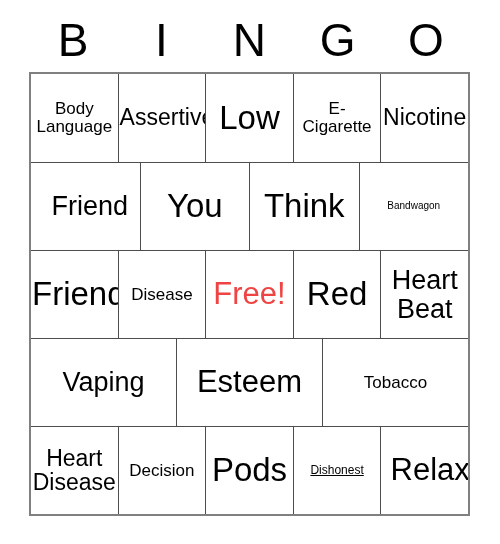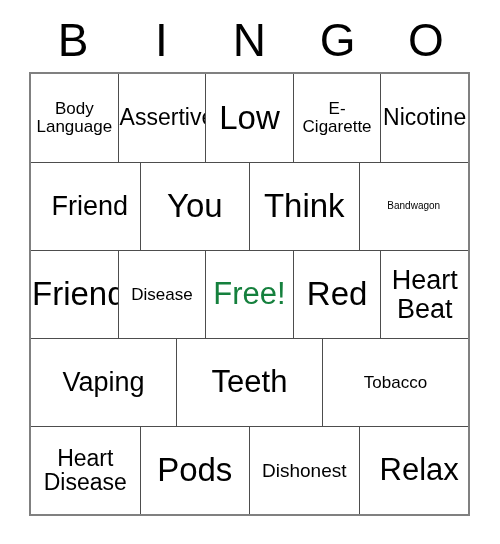--- a/index.html
+++ b/index.html
@@ -81,21 +81,21 @@
     color: #000000;
     white-space: pre-line;
   }
 
   
   .fs-xxl  { font-size: 33px; }
   .fs-xl   { font-size: 31px; }
   .fs-lg   { font-size: 27px; }
   .fs-md   { font-size: 23px; }
   .fs-sm   { font-size: 17px; }
-  .fs-xs   { font-size: 19px; }
+  .fs-xs   { font-size: 12px; text-decoration: underline; }
   .fs-xxs  { font-size: 10px; }
 </style>
 </head>
 <body style="background: rgb(255, 255, 255);">
 
 <div id="bingo-card">
 
   <div id="bingo-header">
     <div class="header-letter" style="color: rgb(0, 0, 0);">B</div>
     <div class="header-letter" style="color: rgb(0, 0, 0);">I</div>
@@ -142,47 +142,50 @@
     </div>
 
     <div class="bingo-row">
       <div class="bingo-cell" style="border-left-color: rgb(77, 77, 77); border-top-color: rgb(77, 77, 77);">
           <span class="cell-text fs-xxl" style="color: rgb(0, 0, 0);">Friend</span>
         </div>
       <div class="bingo-cell" style="border-left-color: rgb(77, 77, 77); border-top-color: rgb(77, 77, 77);">
           <span class="cell-text fs-sm" style="color: rgb(0, 0, 0);">Disease</span>
         </div>
       <div class="bingo-cell" style="border-left-color: rgb(77, 77, 77); border-top-color: rgb(77, 77, 77);">
-          <span class="cell-text fs-xl" style="color: #15803d;">Free!</span>
+          <span class="cell-text fs-xl" style="color: #ef4444;">Free!</span>
         </div>
       <div class="bingo-cell" style="border-left-color: rgb(77, 77, 77); border-top-color: rgb(77, 77, 77);">
           <span class="cell-text fs-xxl" style="color: rgb(0, 0, 0);">Red</span>
         </div>
       <div class="bingo-cell" style="border-left-color: rgb(77, 77, 77); border-top-color: rgb(77, 77, 77);">
           <span class="cell-text fs-lg" style="color: rgb(0, 0, 0);">Heart
 Beat</span>
         </div>
     </div>
 
     <div class="bingo-row">
       <div class="bingo-cell" style="border-left-color: rgb(77, 77, 77); border-top-color: rgb(77, 77, 77);">
           <span class="cell-text fs-lg" style="color: rgb(0, 0, 0);">Vaping</span>
         </div>
       <div class="bingo-cell" style="border-left-color: rgb(77, 77, 77); border-top-color: rgb(77, 77, 77);">
-          <span class="cell-text fs-xl" style="color: rgb(0, 0, 0);">Teeth</span>
+          <span class="cell-text fs-xl" style="color: rgb(0, 0, 0);">Esteem</span>
         </div>
       <div class="bingo-cell" style="border-left-color: rgb(77, 77, 77); border-top-color: rgb(77, 77, 77);">
           <span class="cell-text fs-sm" style="color: rgb(0, 0, 0);">Tobacco</span>
         </div>
     </div>
 
     <div class="bingo-row">
       <div class="bingo-cell" style="border-left-color: rgb(77, 77, 77); border-top-color: rgb(77, 77, 77);">
           <span class="cell-text fs-md" style="color: rgb(0, 0, 0);">Heart
 Disease</span>
+        </div>
+      <div class="bingo-cell" style="border-left-color: rgb(77, 77, 77); border-top-color: rgb(77, 77, 77);">
+          <span class="cell-text fs-sm" style="color: rgb(0, 0, 0);">Decision</span>
         </div>
       <div class="bingo-cell" style="border-left-color: rgb(77, 77, 77); border-top-color: rgb(77, 77, 77);">
           <span class="cell-text fs-xxl" style="color: rgb(0, 0, 0);">Pods</span>
         </div>
       <div class="bingo-cell" style="border-left-color: rgb(77, 77, 77); border-top-color: rgb(77, 77, 77);">
           <span class="cell-text fs-xs" style="color: rgb(0, 0, 0);">Dishonest</span>
         </div>
       <div class="bingo-cell" style="border-left-color: rgb(77, 77, 77); border-top-color: rgb(77, 77, 77);">
           <span class="cell-text fs-xl" style="color: rgb(0, 0, 0); margin-left: 11px;">Relax</span>
         </div>

